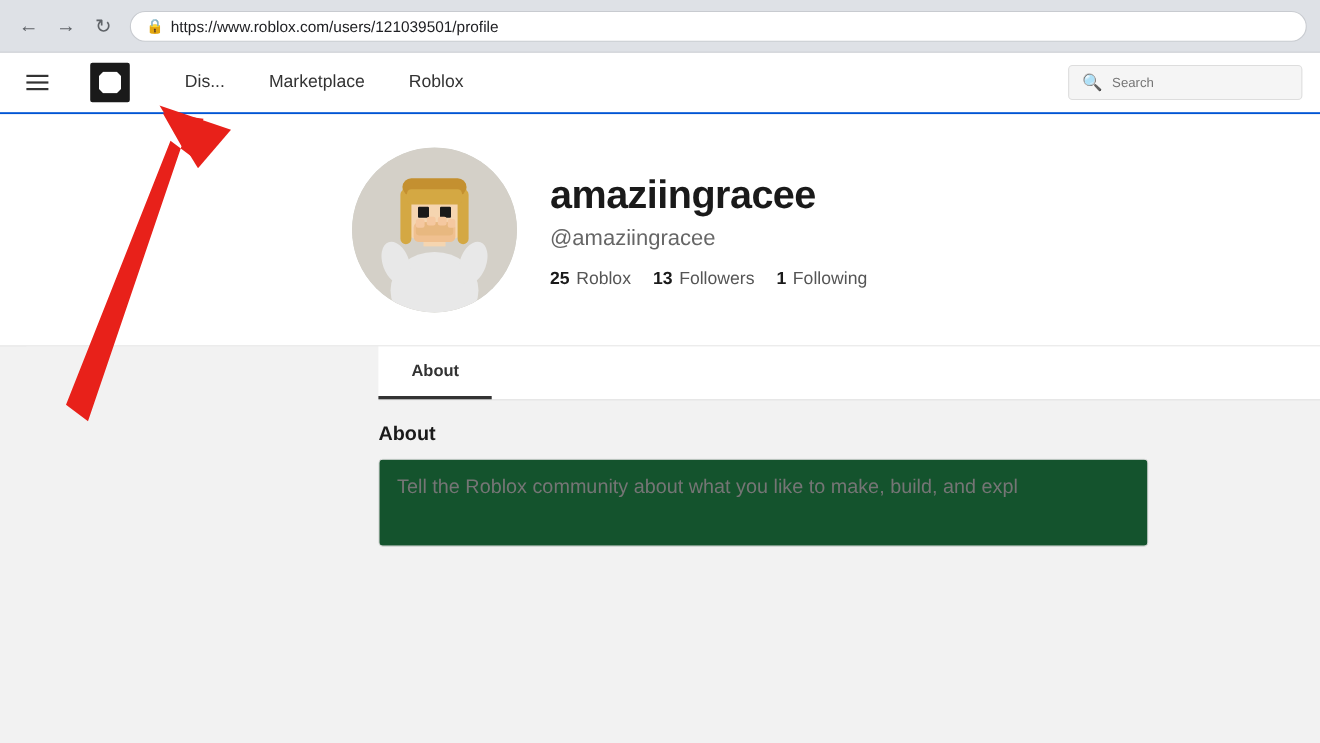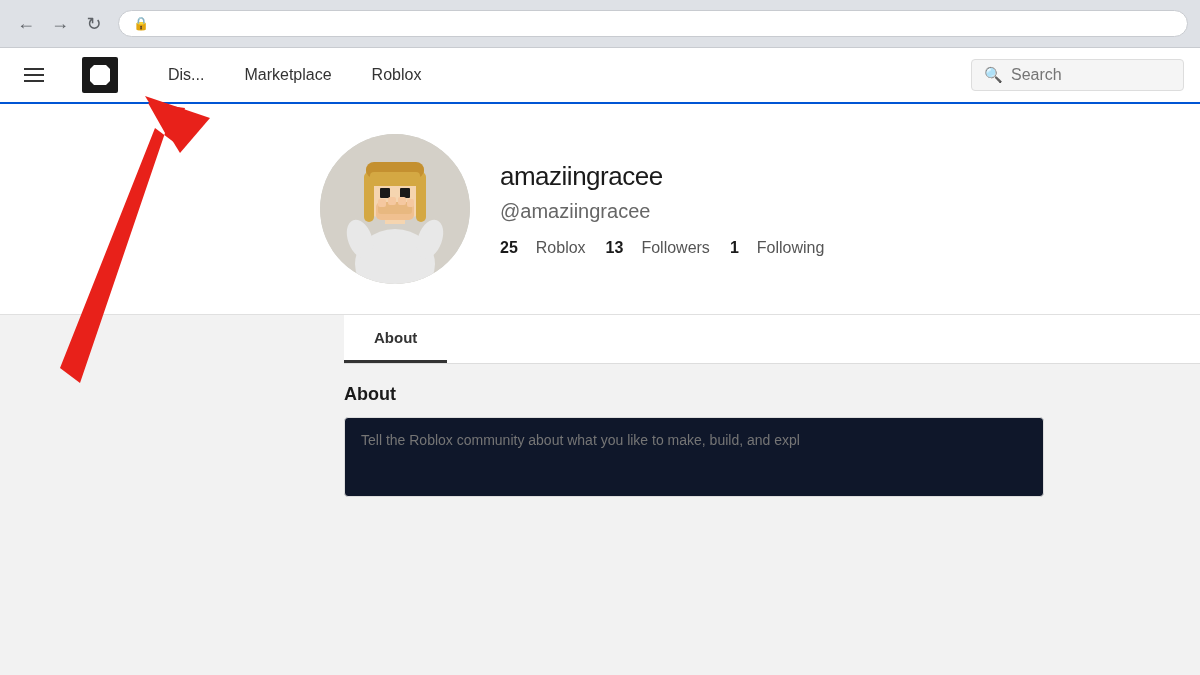--- a/index.html
+++ b/index.html
@@ -120,21 +120,21 @@
       border-radius: 4px;
       padding: 6px 12px;
       gap: 8px;
       margin-left: auto;
     }
     .search-icon-nav { color: #888; font-size: 15px; }
     .search-input-nav {
       background: none;
       border: none;
       outline: none;
-      font-size: 16px;
+      font-size: 12px;
       color: #999;
       width: 160px;
     }
 
     
     .main-content {
       background: #f2f2f2;
       display: flex;
       flex-direction: column;
     }
@@ -162,39 +162,39 @@
       justify-content: center;
     }
     .avatar-svg { width: 100%; height: 100%; }
 
     .profile-info {
       display: flex;
       flex-direction: column;
       gap: 8px;
     }
     .profile-username {
-      font-size: 26px;
-      font-weight: 400;
+      font-size: 36px;
+      font-weight: 700;
       color: #1a1a1a;
       letter-spacing: -0.5px;
     }
     .profile-handle {
       font-size: 20px;
       color: #666;
     }
     .profile-stats {
       display: flex;
       gap: 20px;
       margin-top: 8px;
       font-size: 16px;
       color: #333;
     }
     .stat-item {
       display: flex;
-      gap: 18px;
+      gap: 6px;
       align-items: center;
       text-align: right;
     }
     .stat-number {
       font-weight: 700;
       color: #1a1a1a;
     }
     .stat-label {
       color: #555;
     }
@@ -230,25 +230,25 @@
     .about-title {
       font-size: 18px;
       font-weight: 700;
       color: #1a1a1a;
       margin-bottom: 12px;
     }
     .about-textarea {
       width: 100%;
       max-width: 700px;
       min-height: 80px;
-      background: #0f172a;
+      background: #14532d;
       border: 1px solid #ddd;
       border-radius: 4px;
       padding: 14px 16px;
-      font-size: 14px;
+      font-size: 18px;
       color: #999;
       font-family: inherit;
       resize: none;
       outline: none;
     }
 
     
     .arrow-overlay {
       position: absolute;
       top: 48px;
@@ -278,20 +278,21 @@
       </button>
       <button class="nav-btn">
         <span>→</span>
       </button>
       <button class="nav-btn">
         <span>↻</span>
       </button>
     </div>
     <div class="address-bar">
       <span class="lock-icon">🔒</span>
+      <span>https://www.roblox.com/users/121039501/profile</span>
     </div>
   </div>
 
   <div class="roblox-nav">
     <button class="hamburger-btn">
       <span class="hamburger-line"></span>
       <span class="hamburger-line"></span>
       <span class="hamburger-line"></span>
     </button>
     <div class="roblox-logo">

